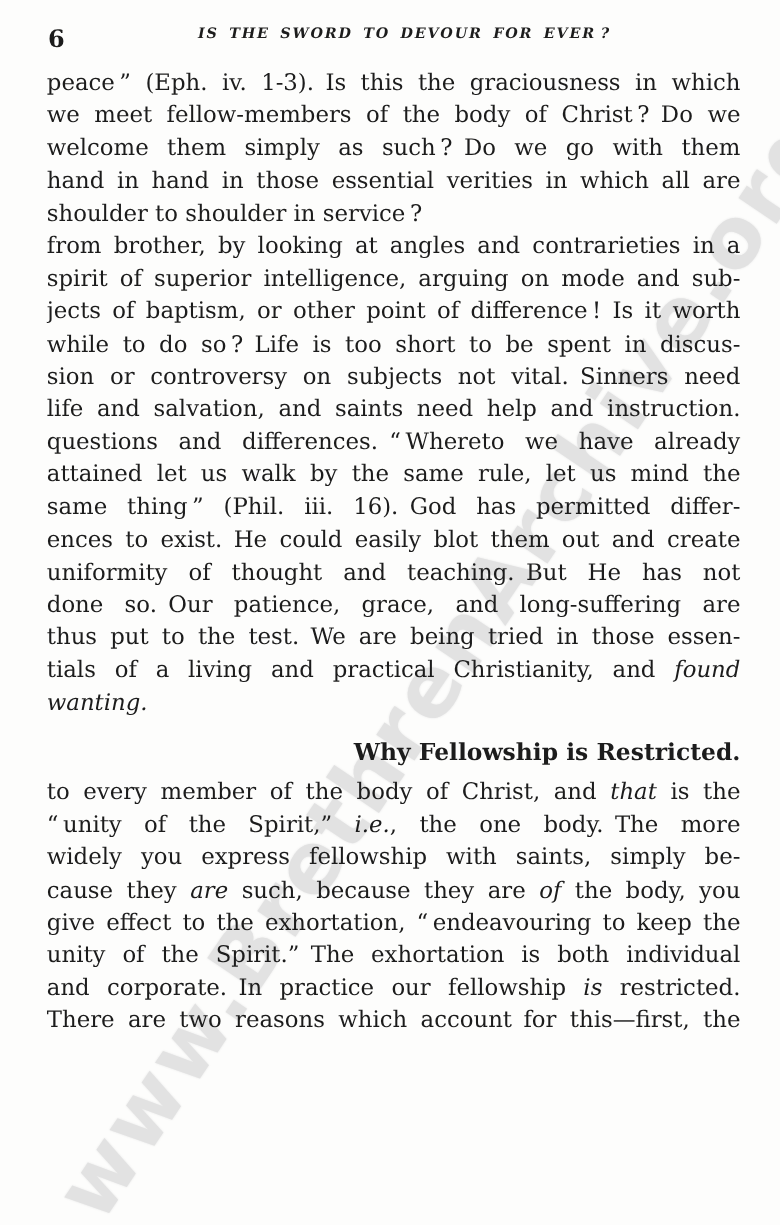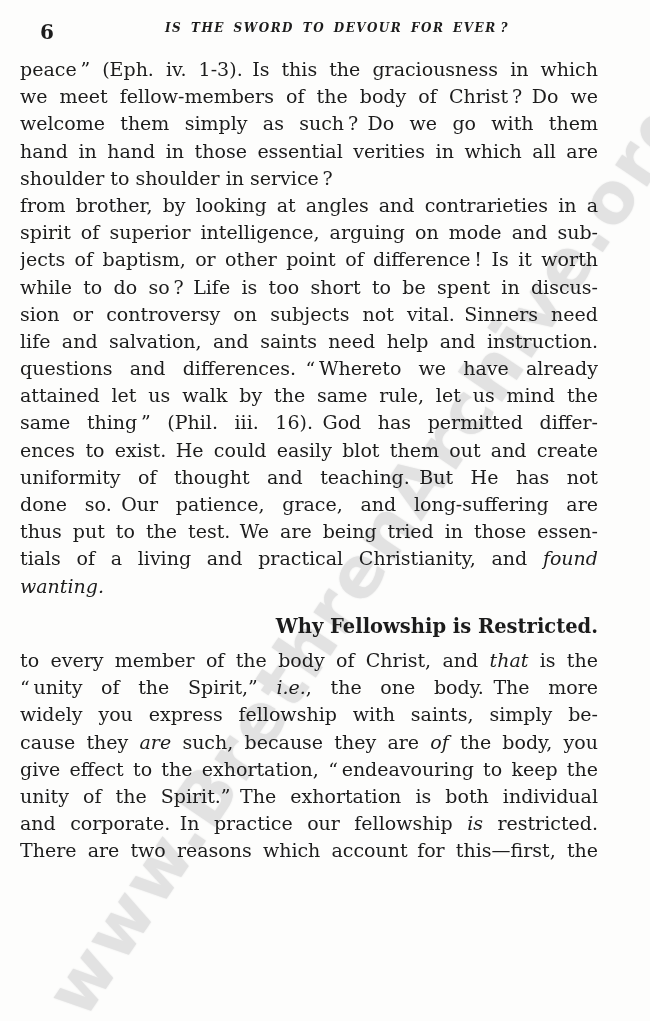--- a/index.html
+++ b/index.html
@@ -40,21 +40,21 @@
     text-align:left;
     font-style:italic;
     font-weight:bold;
     font-size:12px;
     letter-spacing:1.5px;
     word-spacing:3px;
     white-space:nowrap;
   }
   .content {
     position:absolute;
-    top:56px; left:20px;
+    top:56px; left:39px;
     width:578px;
     font-size:19px;
     line-height:27.2px;
     z-index:1;
   }
   .paragraph { margin:0; }
   .line {
     height:27.2px;
     overflow:hidden;
     text-align:justify;

